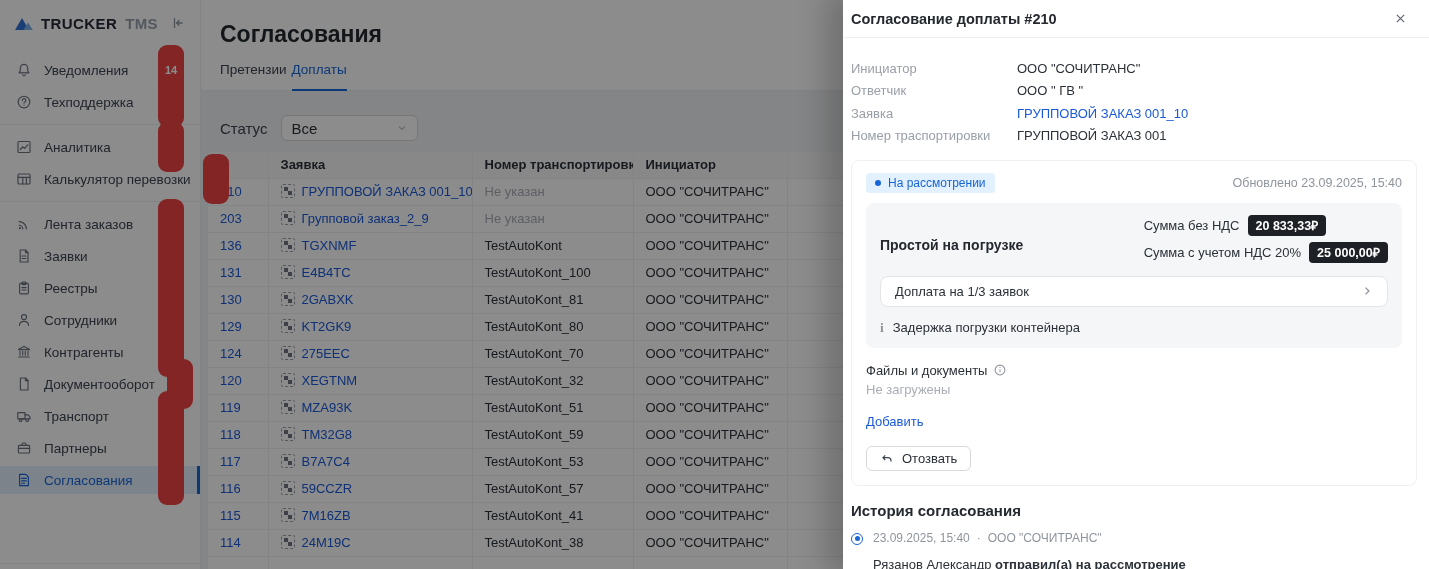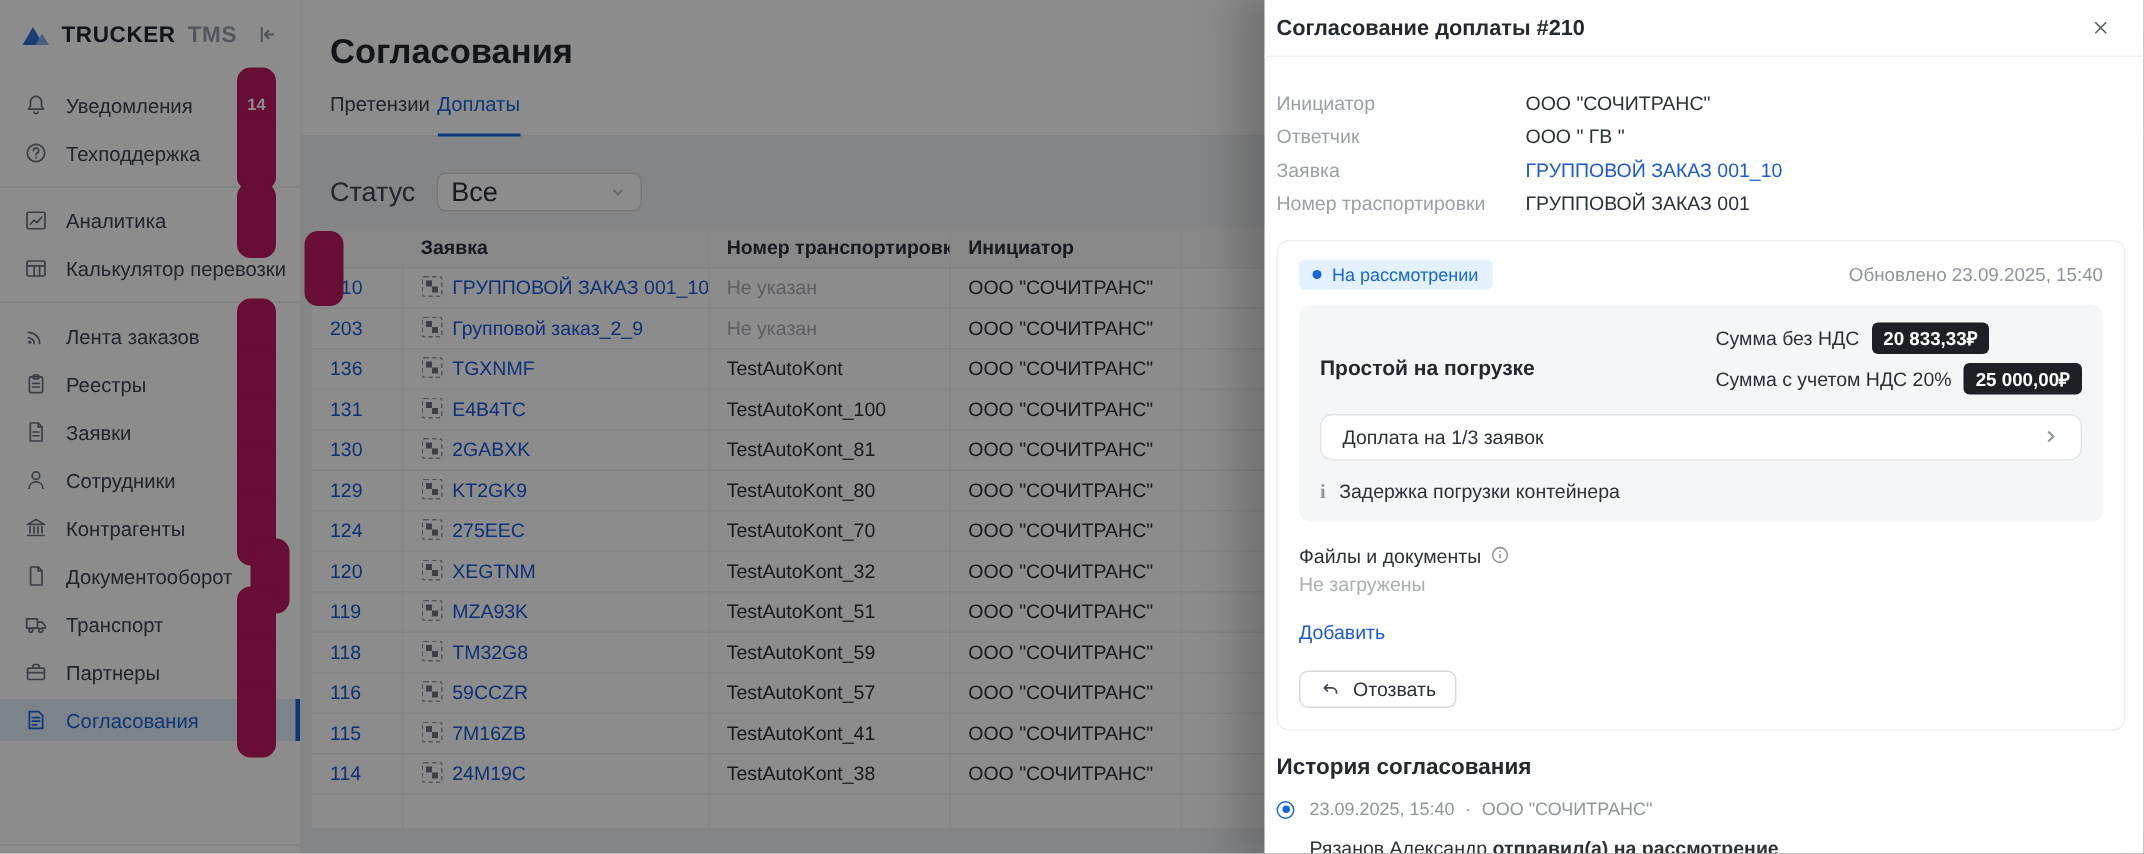--- a/index.html
+++ b/index.html
@@ -10,34 +10,34 @@
   .logo-row{display:flex;align-items:center;justify-content:space-between;height:46px;padding:0 14px;}
   .brand-wrap{display:flex;align-items:center;gap:5px;justify-content:flex-end;}
   .brand{font-weight:700;font-size:15px;color:#232b36;letter-spacing:.4px;}
   .brand-suffix{font-weight:700;font-size:15px;color:#98a1ae;letter-spacing:.4px;margin-left:3px;}
   .collapse{color:#8f98a3;display:flex;cursor:pointer;}
   .menu{padding-top:6px;}
   .side-item{display:flex;align-items:center;gap:12px;height:28px;margin:4px 0;padding:0 16px;font-size:13.5px;color:#3c4450;cursor:pointer;position:relative;}
   .side-icon{width:16px;height:16px;color:#6b7480;display:flex;flex:0 0 auto;}
   .side-icon svg{width:16px;height:16px;}
   .side-label{white-space:nowrap;}
-  .side-badge{margin-left:auto;background:#be185d;color:#fff;font-size:11px;font-weight:700;min-width:18px;height:18px;border-radius:9px;display:flex;align-items:center;justify-content:center;padding:16px 4px;}
+  .side-badge{margin-left:auto;background:#ef4444;color:#fff;font-size:11px;font-weight:700;min-width:18px;height:18px;border-radius:9px;display:flex;align-items:center;justify-content:center;padding:16px 4px;}
   .side-item.active{background:#e4eefb;color:#1766d9;}
   .side-item.active .side-icon{color:#1766d9;}
   .side-item.active::after{content:"";position:absolute;right:0;top:0;bottom:0;width:3px;background:#1667d3;}
   .menu-divider{height:1px;background:#eceef1;margin:8px 0;}
   .sidebar-bottom-divider{position:absolute;bottom:5px;left:0;right:0;height:1px;background:#eceef1;}
   
   .main{position:absolute;left:200px;top:0;right:0;height:569px;background:#f0f2f5;}
   .page-header{background:#fff;padding:18px 24px 0 20px;}
   .page-title{margin:0;font-size:23px;line-height:32px;font-weight:700;color:#24292f;}
   .tabs{display:flex;gap:5px;margin:12px -24px 0 -20px;padding:0 24px 0 20px;border-bottom:1px solid #ebedf0;}
   .tab{font-size:13.5px;line-height:16px;color:#3c4450;padding-bottom:11px;cursor:pointer;}
   .tab.active{color:#1766d9;font-weight:500;border-bottom:2px solid #1766d9;margin-bottom:-1px;}
-  .filter-row{display:flex;align-items:center;gap:14px;margin:24px 0 0 20px;font-size:18px;color:#3c4450;}
+  .filter-row{display:flex;align-items:center;gap:14px;margin:24px 0 0 20px;font-size:15px;color:#3c4450;}
   .select{width:137px;height:26px;box-sizing:border-box;background:#fff;border:1px solid #d9d9d9;border-radius:6px;display:flex;align-items:center;justify-content:space-between;padding:0 9px;color:#2b3138;cursor:pointer;}
   .select .chev{color:#b9bfc7;display:flex;}
   .table-card{margin:11px 0 0 8px;background:#fff;width:1221px;}
   table{border-collapse:collapse;width:100%;font-size:13px;table-layout:fixed;}
   th,td{border-bottom:1px solid #eef0f2;border-right:1px solid #eef0f2;padding:5px 12px;line-height:16px;text-align:left;white-space:nowrap;overflow:hidden;}
   th{background:#f7f8fa;font-weight:700;color:#2b3138;}
   td{color:#2b3138;}
   td a{color:#1a59d9;text-decoration:none;cursor:pointer;}
   .muted{color:#a9aeb5;}
   .group-ic{display:inline-block;width:12px;height:12px;border:1px dashed #9aa0a8;border-radius:2px;position:relative;margin-right:7px;vertical-align:-2px;}
@@ -160,37 +160,37 @@
               <circle cx="3.9" cy="12.1" r="1.1" fill="currentColor" stroke="none"></circle>
             </svg>
           </span>
     <span class="side-label">Лента заказов</span>
     <span class="side-badge" hidden=""></span>
   </div>
 
   <div class="side-item">
     <span class="side-icon">
             <svg viewBox="0 0 16 16" fill="none" stroke="currentColor" stroke-width="1.15" stroke-linecap="round" stroke-linejoin="round">
+              <path d="M4.2 2h5.3L12 4.5V14H4.2Z"></path>
+              <path d="M9.5 2v2.7H12M6 8h4M6 10.5h4"></path>
+            </svg>
+          </span>
+    <span class="side-label">Заявки</span>
+    <span class="side-badge" hidden=""></span>
+  </div>
+
+  <div class="side-item">
+    <span class="side-icon">
+            <svg viewBox="0 0 16 16" fill="none" stroke="currentColor" stroke-width="1.15" stroke-linecap="round" stroke-linejoin="round">
               <rect x="3.6" y="3.3" width="8.8" height="10.5" rx="1"></rect>
               <rect x="6.1" y="2" width="3.8" height="2.6" rx="0.6"></rect>
               <path d="M5.8 7.6h4.4M5.8 10h4.4"></path>
             </svg>
           </span>
     <span class="side-label">Реестры</span>
-    <span class="side-badge" hidden=""></span>
-  </div>
-
-  <div class="side-item">
-    <span class="side-icon">
-            <svg viewBox="0 0 16 16" fill="none" stroke="currentColor" stroke-width="1.15" stroke-linecap="round" stroke-linejoin="round">
-              <path d="M4.2 2h5.3L12 4.5V14H4.2Z"></path>
-              <path d="M9.5 2v2.7H12M6 8h4M6 10.5h4"></path>
-            </svg>
-          </span>
-    <span class="side-label">Заявки</span>
     <span class="side-badge" hidden=""></span>
   </div>
 
 
   <div class="side-item">
     <span class="side-icon">
             <svg viewBox="0 0 16 16" fill="none" stroke="currentColor" stroke-width="1.15" stroke-linecap="round" stroke-linejoin="round">
               <circle cx="8" cy="5.1" r="2.5"></circle>
               <path d="M3.5 13.5c0-2.6 2-4.2 4.5-4.2s4.5 1.6 4.5 4.2"></path>
             </svg>
@@ -372,20 +372,27 @@
   </tr>
 
   <tr>
     <td class="c-id"><a>118</a></td>
     <td class="c-req"><span class="group-ic" hidden=""><i></i><i></i></span><a>TM32G8</a></td>
     <td class="c-tr">TestAutoKont_59</td>
     <td class="c-init">ООО "СОЧИТРАНС"</td>
     <td class="c-rest"></td>
   </tr>
 
+  <tr>
+    <td class="c-id"><a>117</a></td>
+    <td class="c-req"><span class="group-ic" hidden=""><i></i><i></i></span><a>B7A7C4</a></td>
+    <td class="c-tr">TestAutoKont_53</td>
+    <td class="c-init">ООО "СОЧИТРАНС"</td>
+    <td class="c-rest"></td>
+  </tr>
 
   <tr>
     <td class="c-id"><a>116</a></td>
     <td class="c-req"><span class="group-ic" hidden=""><i></i><i></i></span><a>59CCZR</a></td>
     <td class="c-tr">TestAutoKont_57</td>
     <td class="c-init">ООО "СОЧИТРАНС"</td>
     <td class="c-rest"></td>
   </tr>
 
   <tr>

